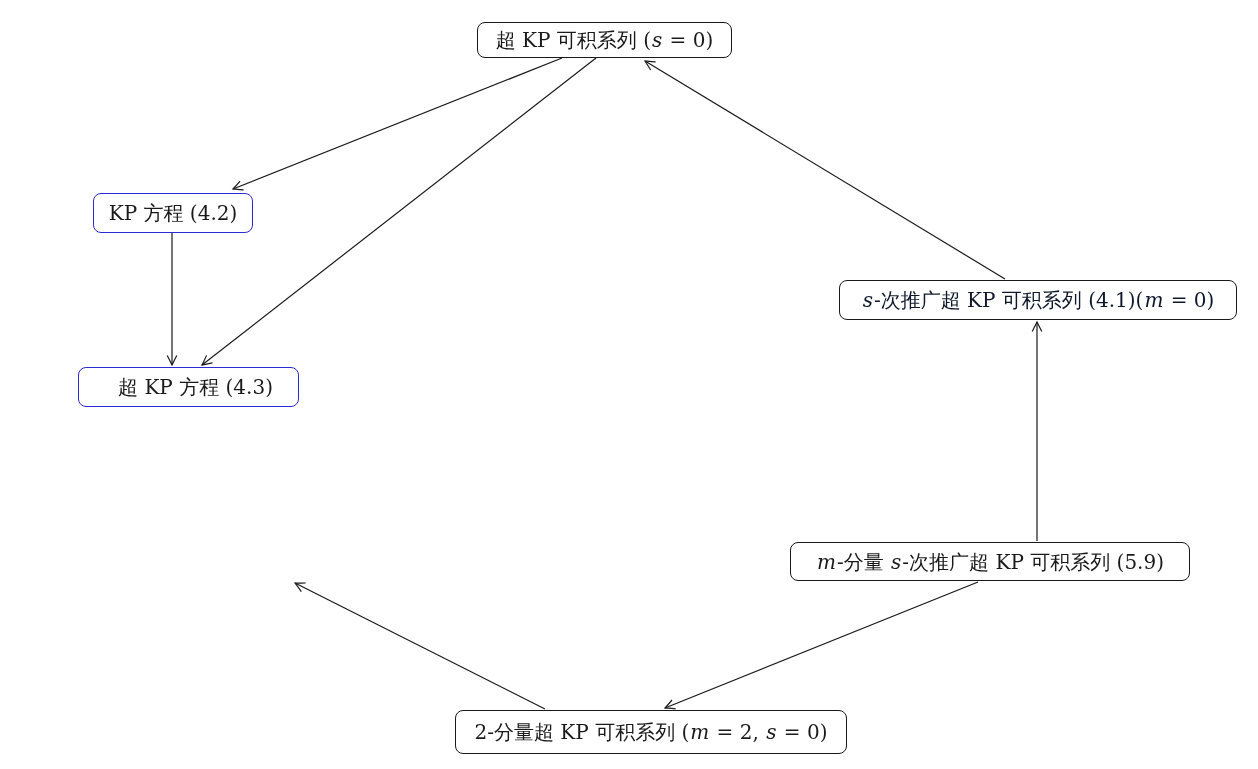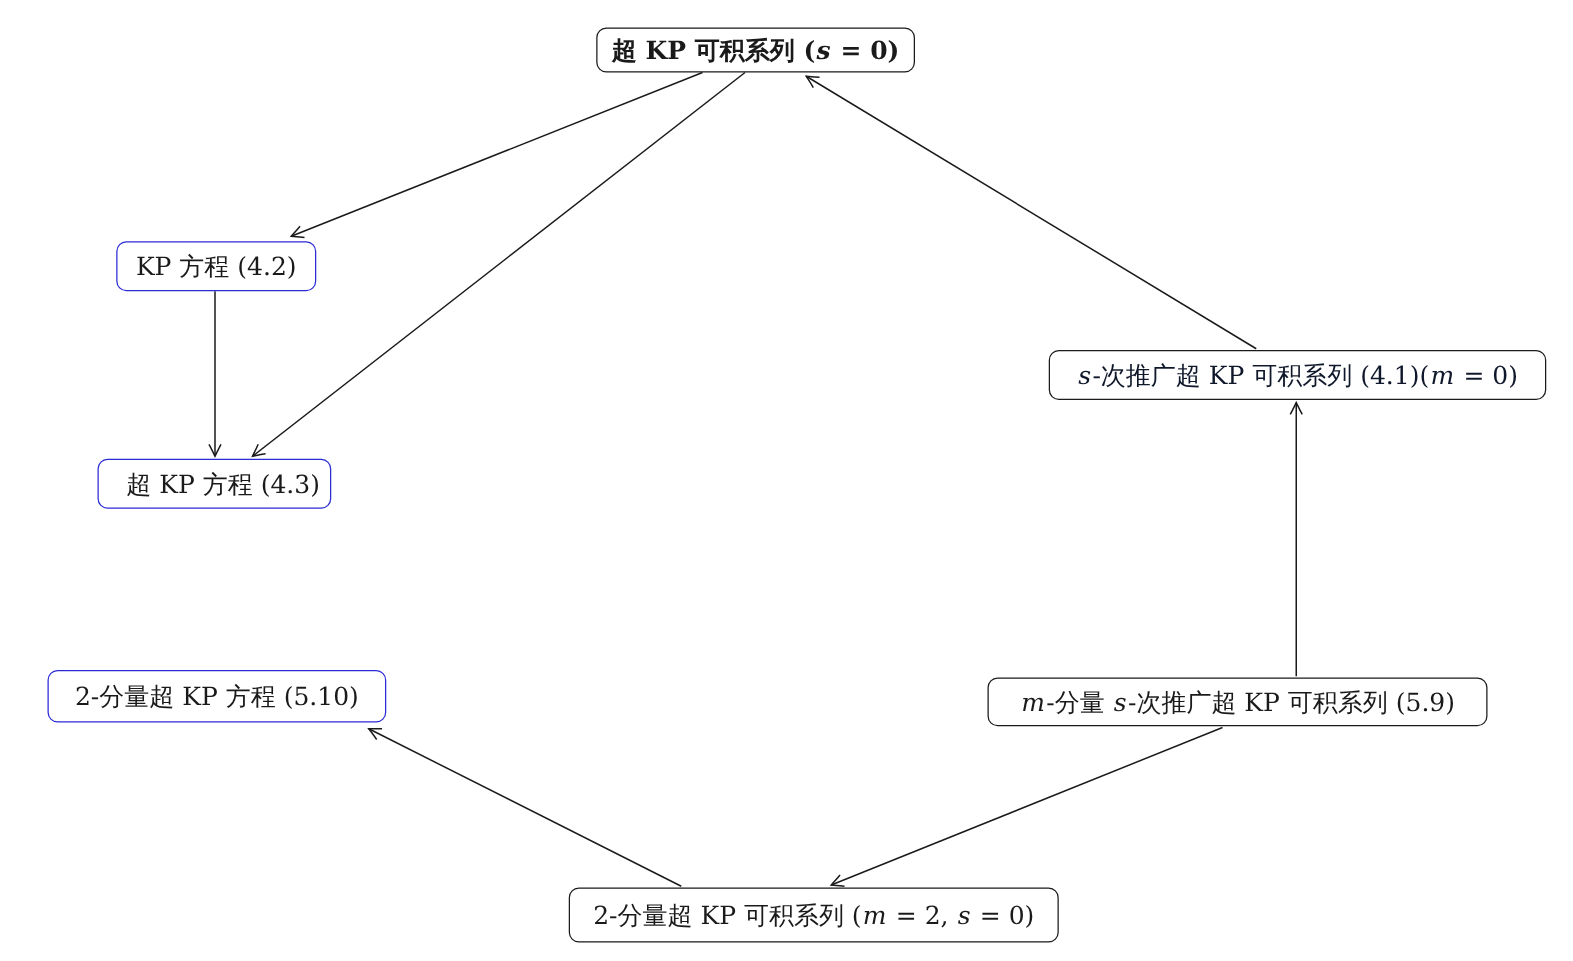--- a/index.html
+++ b/index.html
@@ -34,23 +34,23 @@
     font-size: 20px;
     color: #1a1a1a;
     white-space: nowrap;
     line-height: 1;
   }
   .node i {
     font-style: italic;
     padding: 0 1px;
   }
   
-  .n0 { left: 477px; top: 22px;  width: 255px; height: 36px; font-weight: bold; }
+  .n0 { left: 477px; top: 22px;  width: 255px; height: 36px; }
   .n1 { left: 93px;  top: 193px; width: 160px; height: 40px; }
-  .n2 { left: 78px;  top: 367px; width: 187px; height: 40px; padding-left: 14px; }
+  .n2 { left: 78px;  top: 367px; width: 221px; height: 40px; padding-left: 14px; }
   .n3 { left: 839px; top: 280px; width: 398px; height: 40px; }
   .n4 { left: 790px; top: 542px; width: 400px; height: 39px; }
   .n5 { left: 38px;  top: 536px; width: 271px; height: 42px; }
   .n6 { left: 410px; top: 710px; width: 392px; height: 44px; margin-left: 45px; }
 </style>
 </head>
 <body>
 
 <div class="canvas">
 
@@ -82,21 +82,18 @@
   </div>
 
   <div class="node n3" style="border-color: rgb(26, 26, 26); color: #0f172a;">
     <span><i>s</i><span>-次推广超 KP 可积系列 (4.1)(</span><i>m</i><span> = 0)</span></span>
   </div>
 
   <div class="node n4" style="border-color: rgb(26, 26, 26); color: rgb(26, 26, 26);">
     <span><i>m</i><span>-分量 </span><i>s</i><span>-次推广超 KP 可积系列 (5.9)</span></span>
   </div>
 
-  <div class="node n5" style="border-color: rgb(43, 43, 213); color: rgb(26, 26, 26);">
-    <span><span>2-分量超 KP 方程 (5.10)</span></span>
-  </div>
 
   <div class="node n6" style="border-color: rgb(26, 26, 26); color: rgb(26, 26, 26);">
     <span><span>2-分量超 KP 可积系列 (</span><i>m</i><span> = 2, </span><i>s</i><span> = 0)</span></span>
   </div>
 
 </div>
 
 </body></html>

